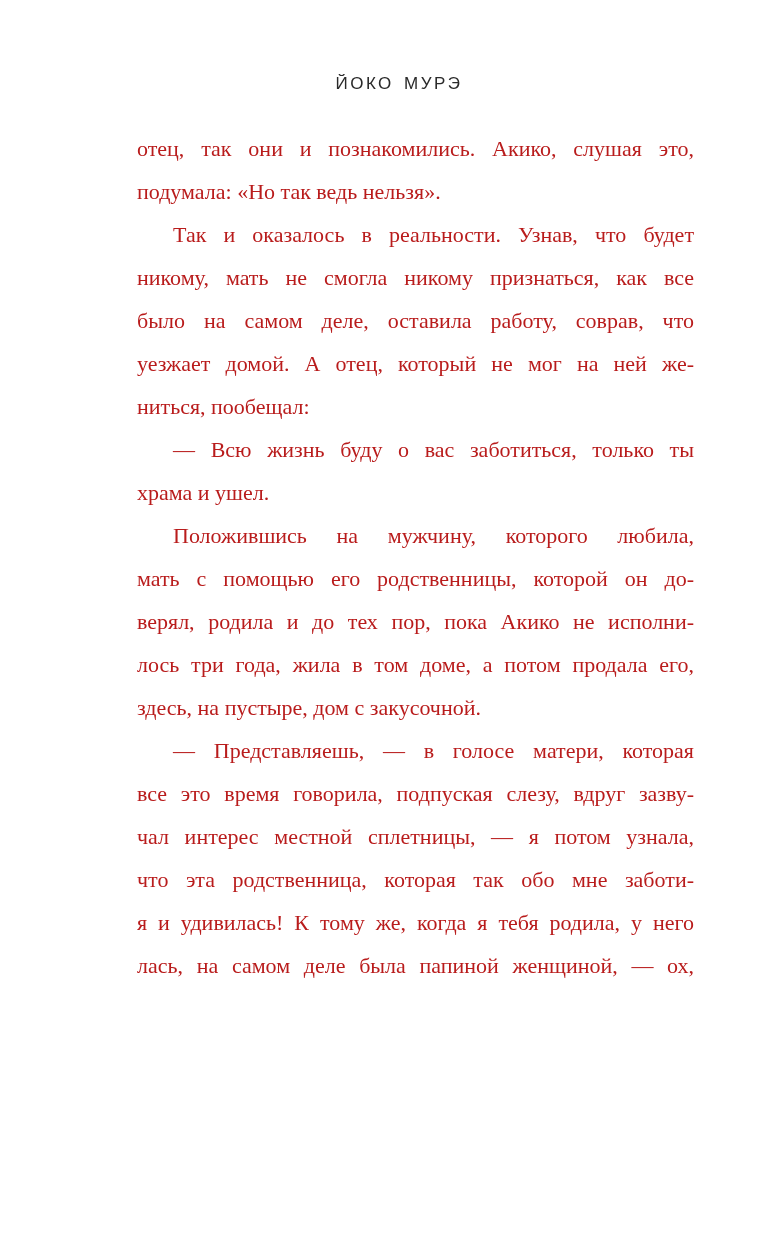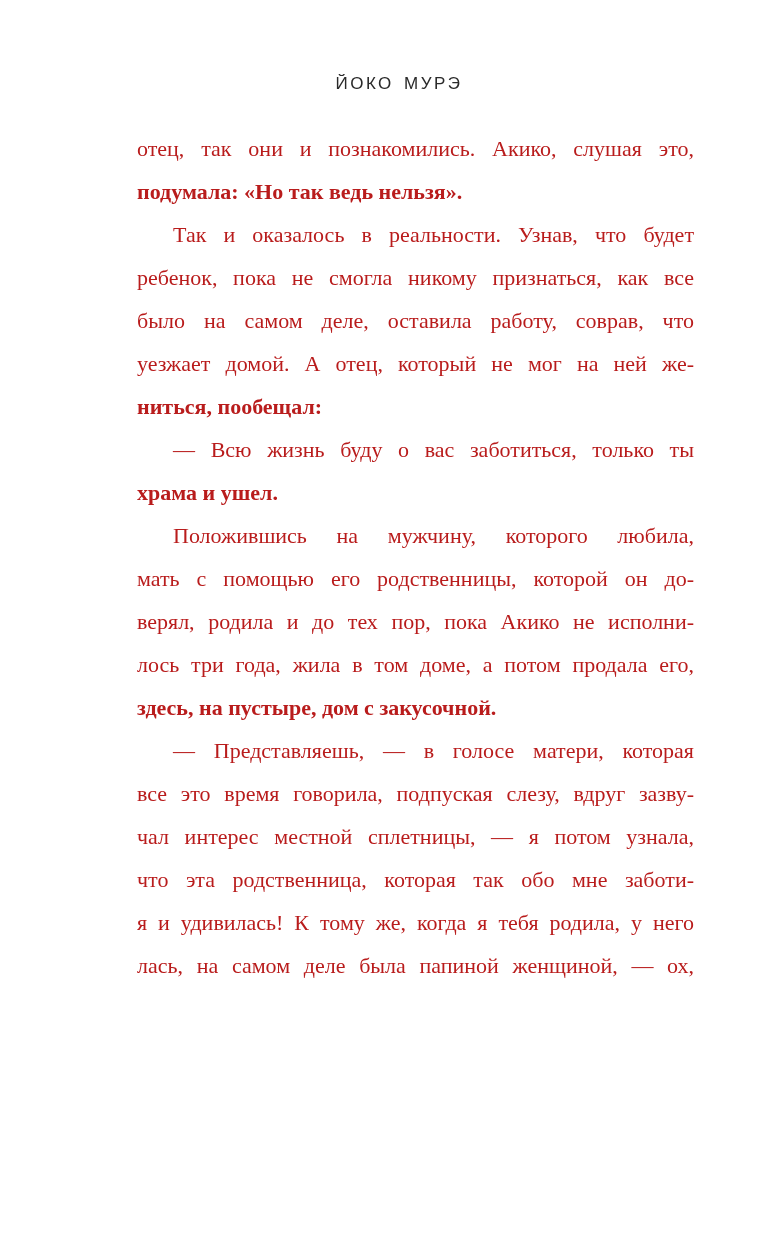--- a/index.html
+++ b/index.html
@@ -43,21 +43,20 @@
     white-space: normal;
     text-align: justify;
     text-align-last: justify;
     color: #b91c1c;
   }
   .line.indent {
     padding-left: 36px;
   }
   .line.para-end {
     text-align-last: left;
-    font-weight: bold;
   }
   .page-number {
     position: absolute;
     top: 1116px;
     left: 110px;
     right: 72px;
     text-align: center;
     font-family: Liberation Serif, serif;
     font-size: 20px;
     letter-spacing: 1px;
@@ -68,21 +67,21 @@
 </head>
 <body>
 
 <div class="page">
   <div class="running-head">ЙОКО МУРЭ</div>
 
   <div class="text-block">
       <div class="line">отец, так они и познакомились. Акико, слушая это,</div>
       <div class="line para-end">подумала: «Но так ведь нельзя».</div>
       <div class="line indent">Так и оказалось в реальности. Узнав, что будет</div>
-      <div class="line">ребенок, пока не смогла никому признаться, как все</div>
+      <div class="line">никому, мать не смогла никому признаться, как все</div>
       <div class="line">было на самом деле, оставила работу, соврав, что</div>
       <div class="line">уезжает домой. А отец, который не мог на ней же-</div>
       <div class="line para-end">ниться, пообещал:</div>
       <div class="line indent">— Всю жизнь буду о вас заботиться, только ты</div>
       <div class="line para-end">храма и ушел.</div>
       <div class="line indent">Положившись на мужчину, которого любила,</div>
       <div class="line">мать с помощью его родственницы, которой он до-</div>
       <div class="line">верял, родила и до тех пор, пока Акико не исполни-</div>
       <div class="line">лось три года, жила в том доме, а потом продала его,</div>
       <div class="line para-end">здесь, на пустыре, дом с закусочной.</div>

